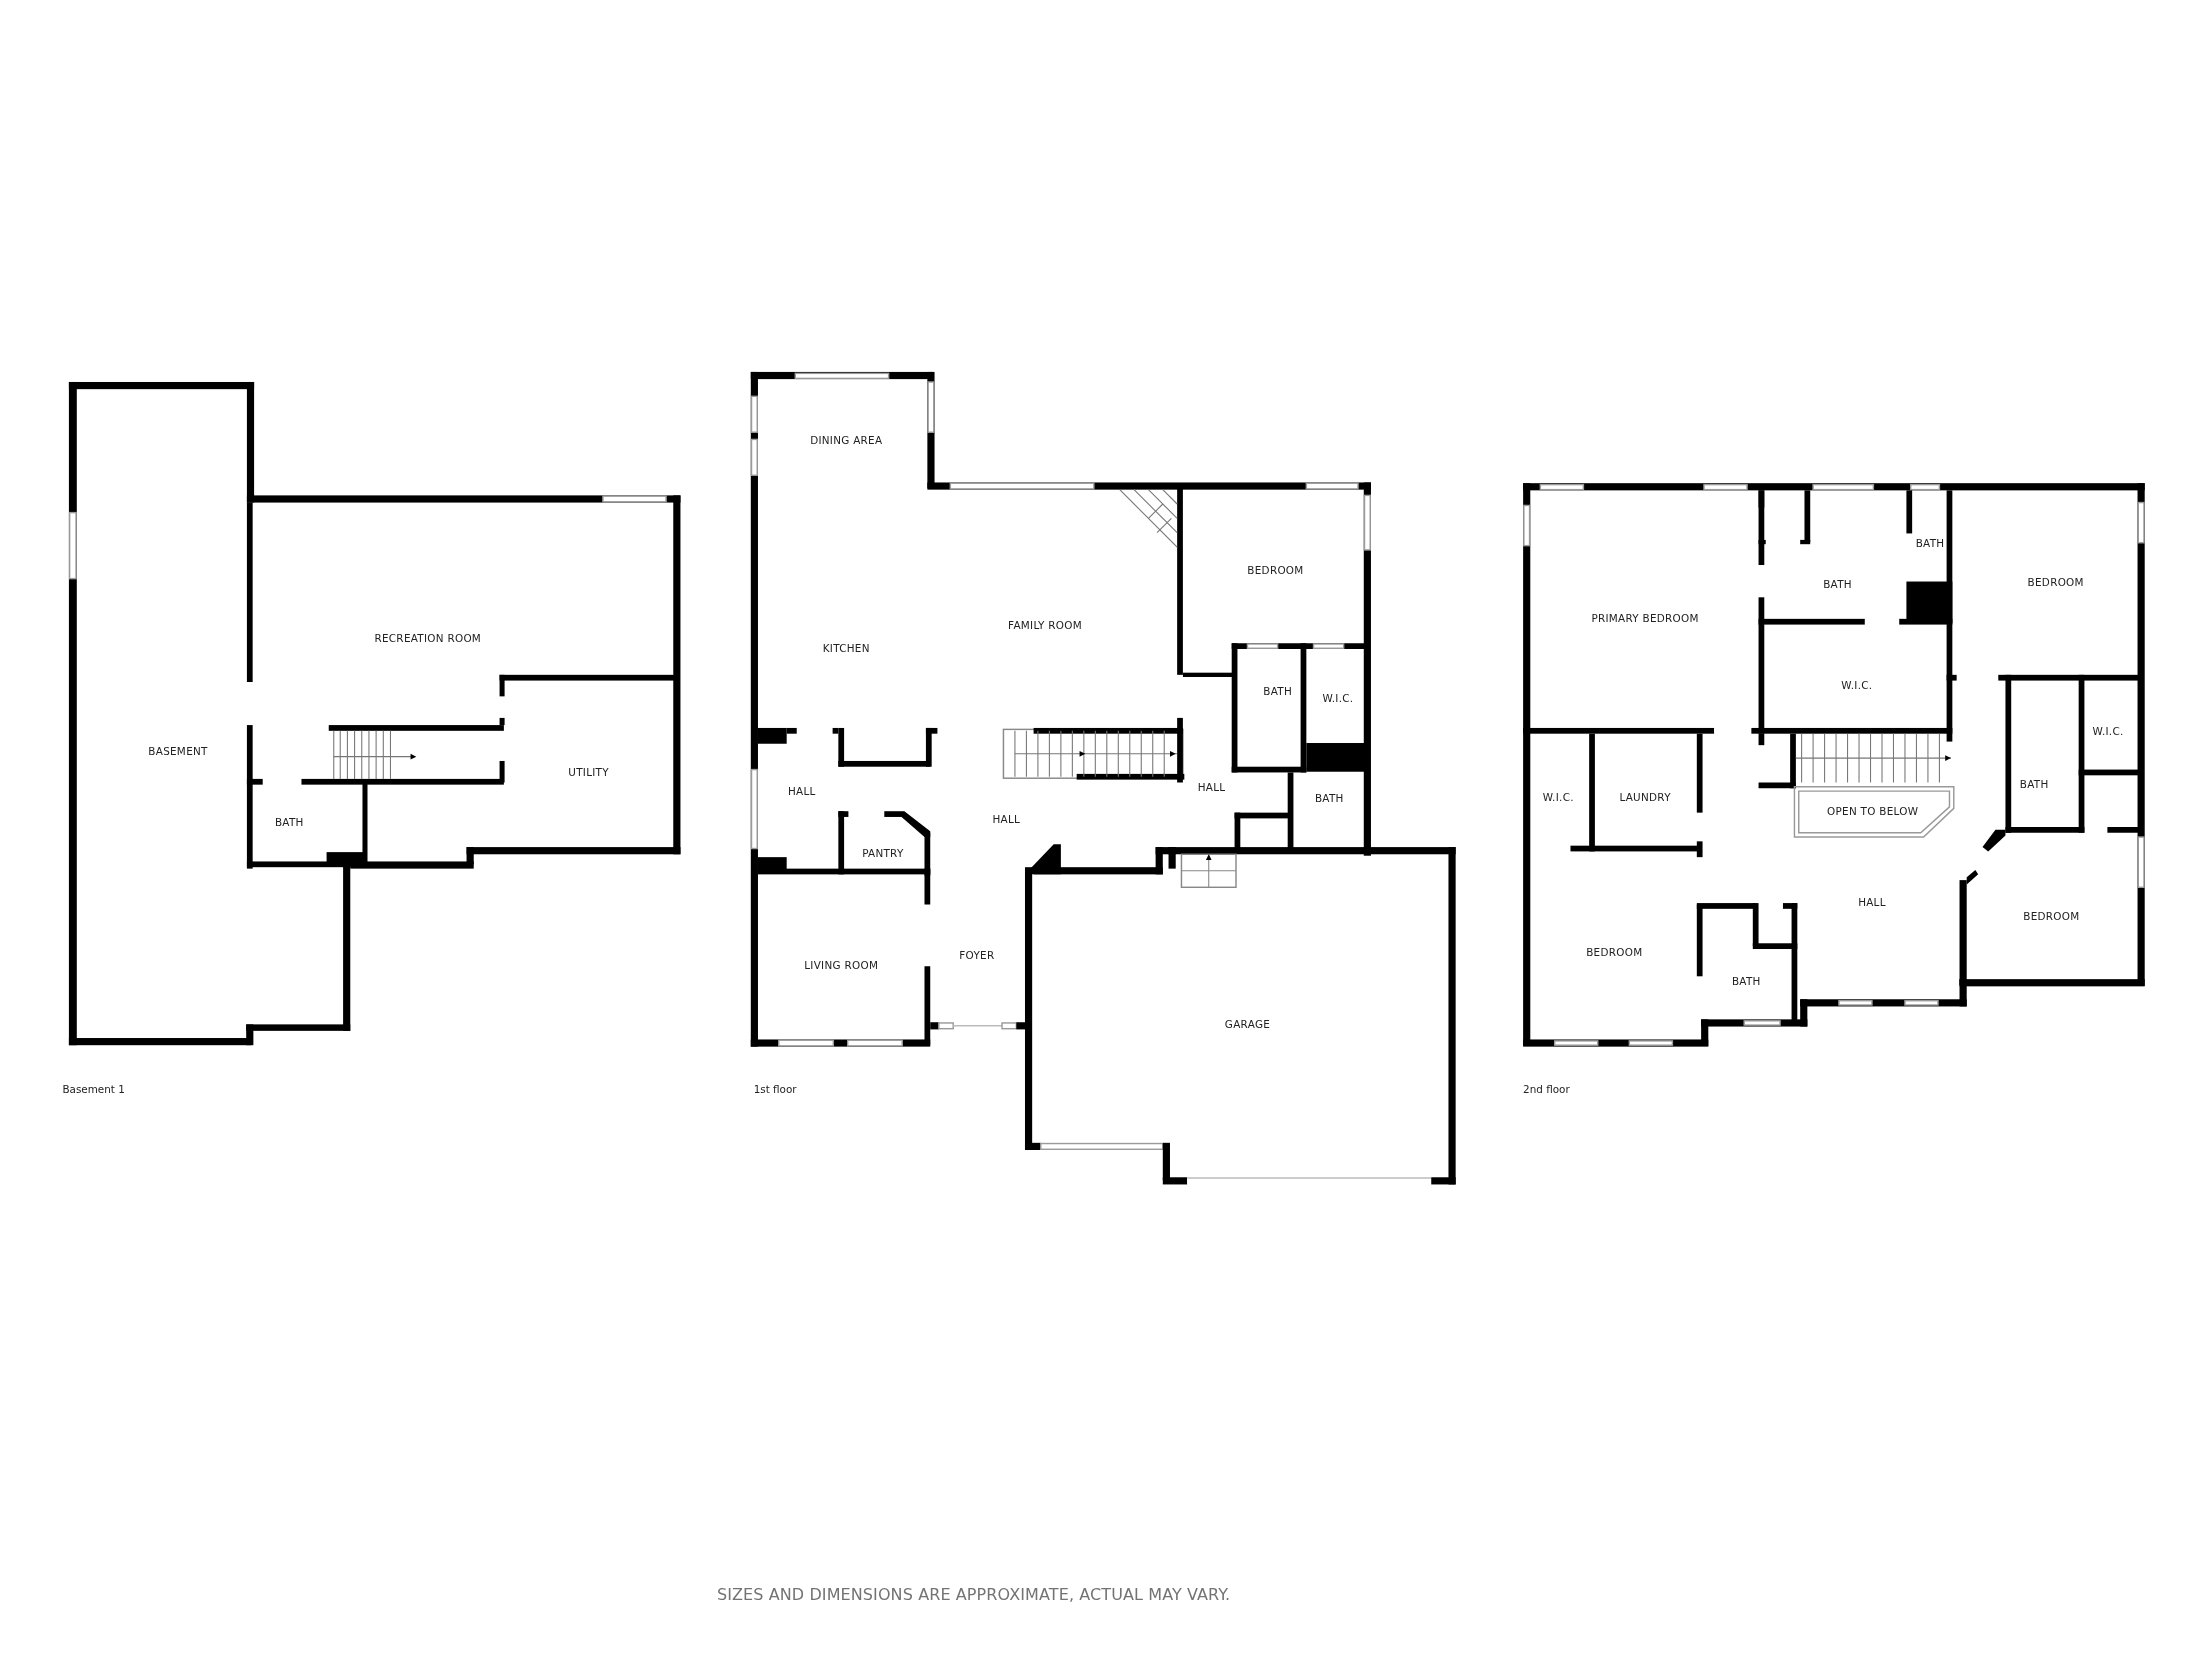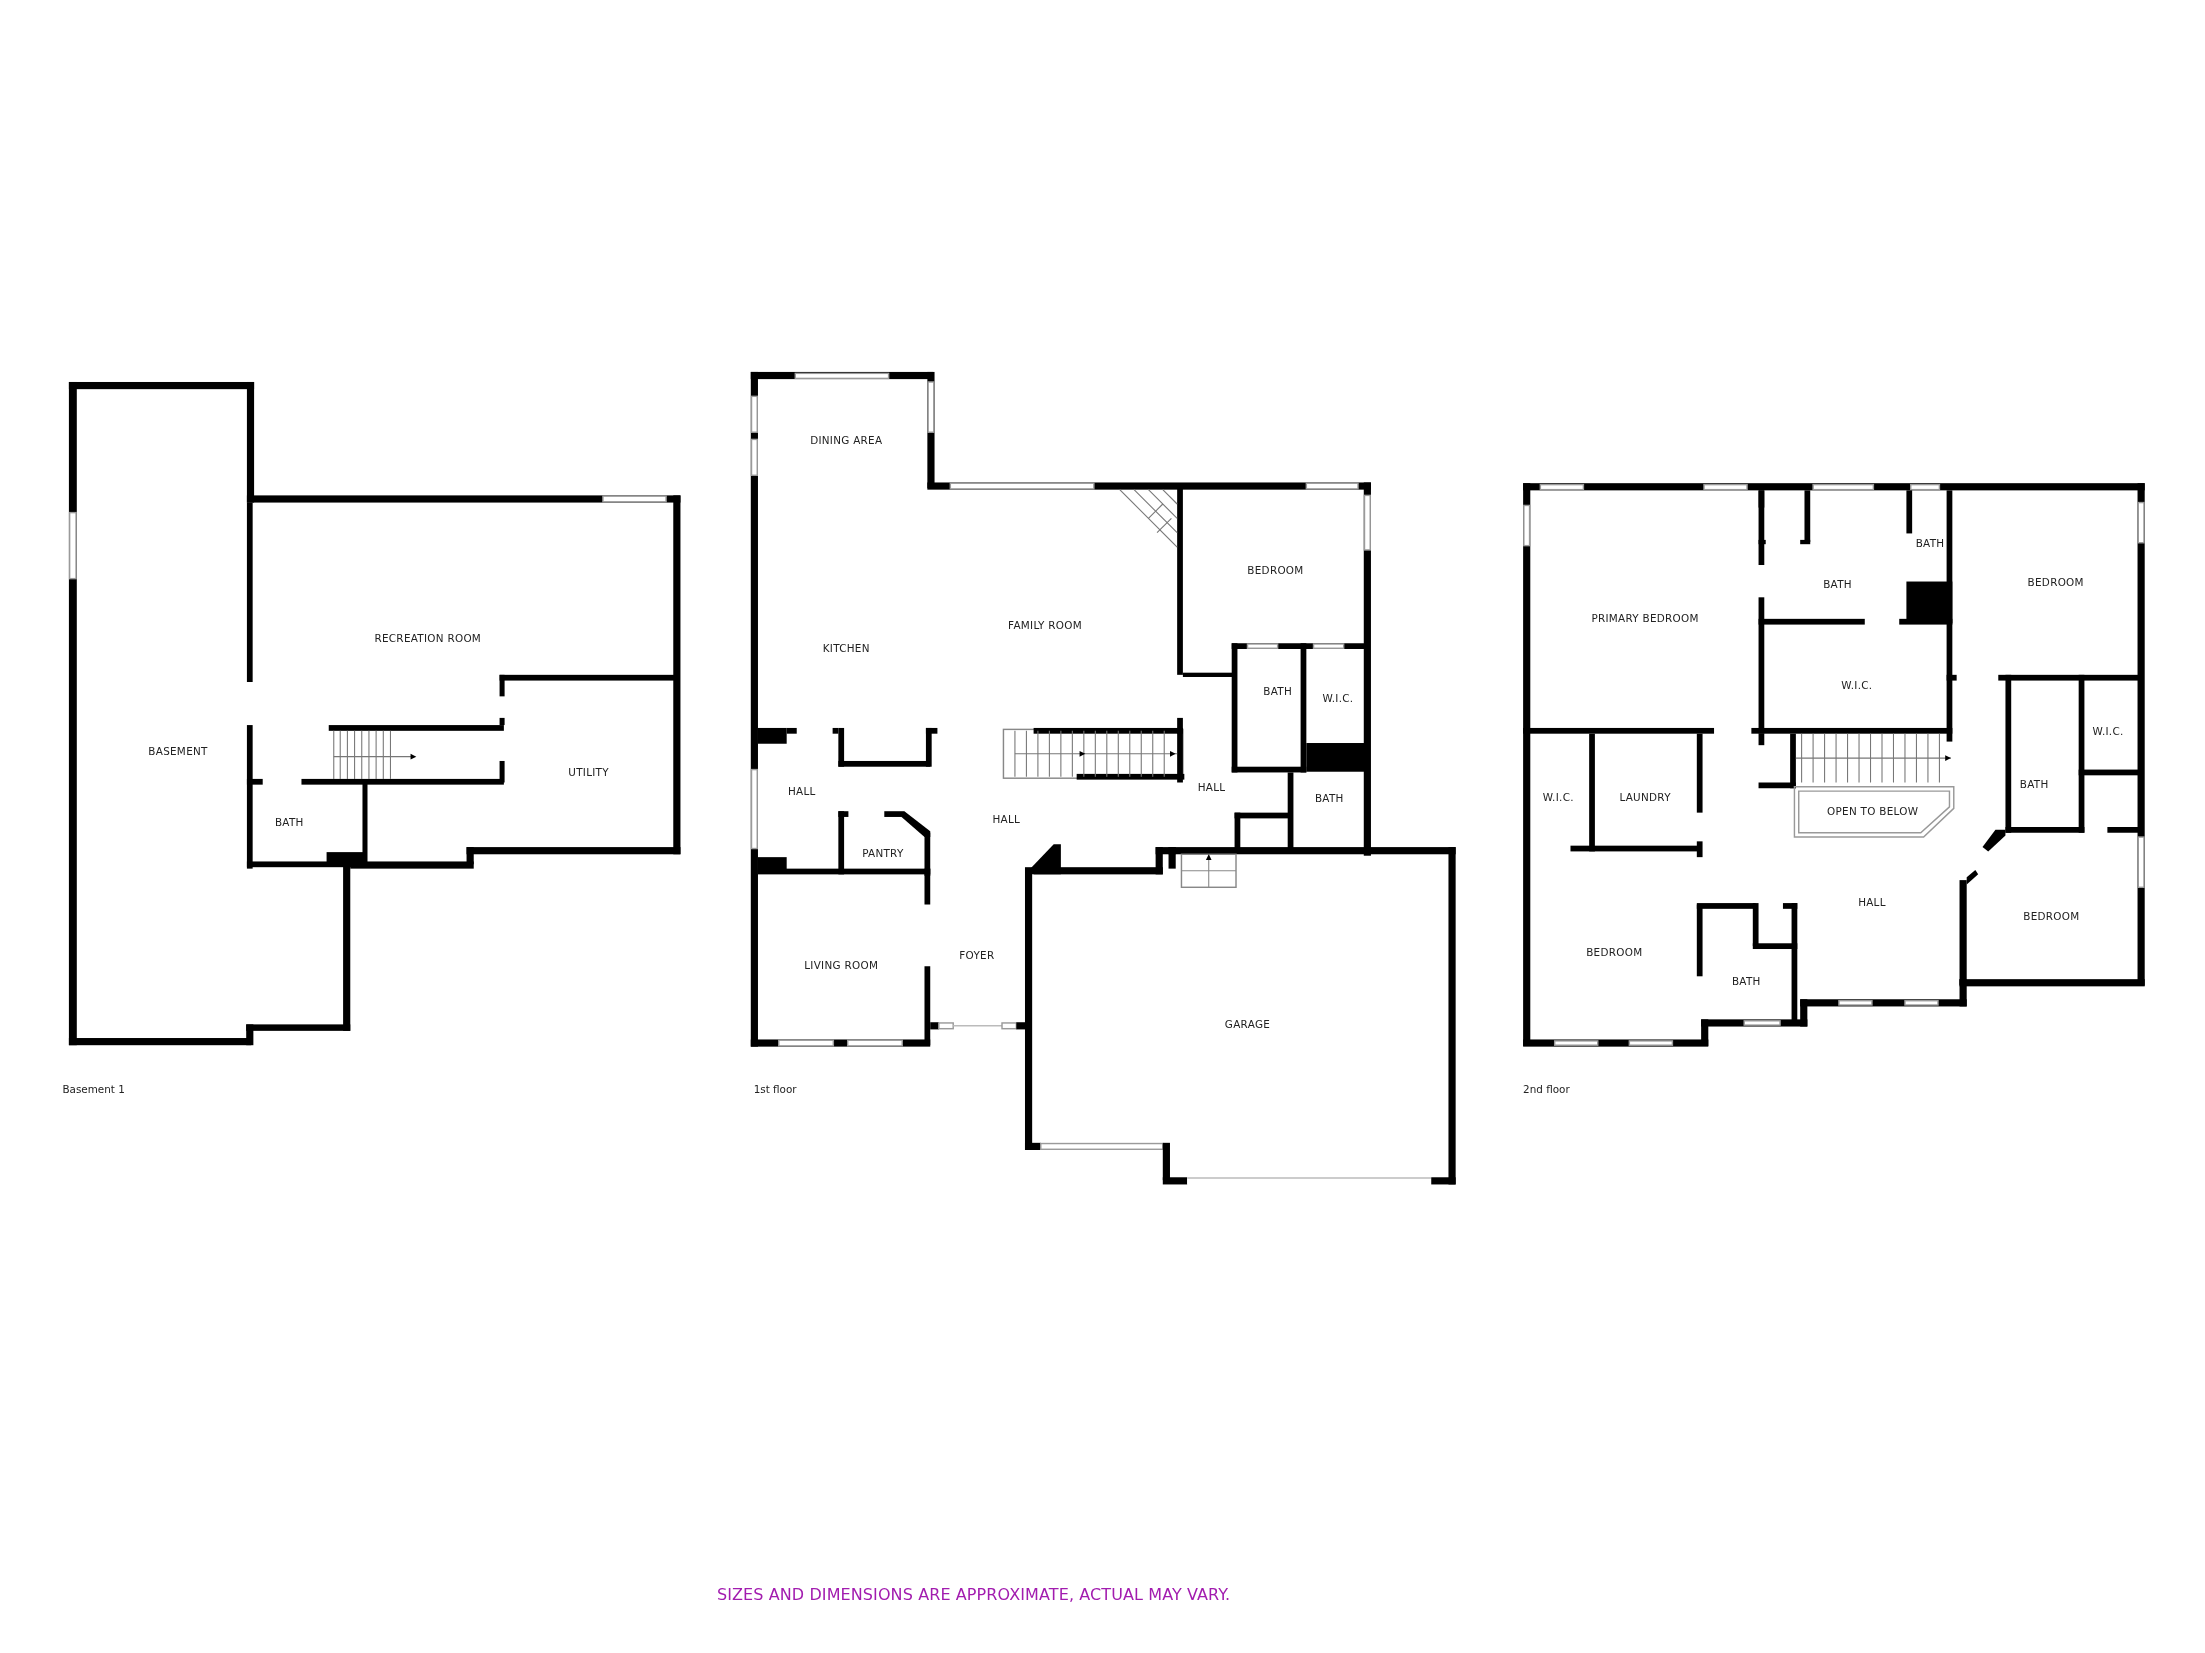--- a/index.html
+++ b/index.html
@@ -6,21 +6,21 @@
     body { width:2205px; height:1654px; position:relative; overflow:hidden; font-family:"DejaVu Sans", sans-serif; }
     svg.plan { position:absolute; left:0; top:0; width:2205px; height:1654px; }
     .wall { fill:#000; }
     .win { fill:#fff; stroke:#9a9a9a; stroke-width:2; }
     .door { fill:#fff; }
     .stair line { stroke:#777; stroke-width:1.5; }
     .stairbox { fill:none; stroke:#888; stroke-width:2; }
     .otb { fill:none; stroke:#999; stroke-width:2; }
     .room-label { font-family:"DejaVu Sans", sans-serif; font-size:14.5px; fill:#222; letter-spacing:0.4px; text-anchor:middle; dominant-baseline:middle; }
     .floor-label { font-family:"DejaVu Sans", sans-serif; font-size:14.5px; fill:#222; }
-    .footer { position:absolute; left:0; width:1947px; top:1585px; text-align:center; font-family:"DejaVu Sans", sans-serif; font-size:16px; color:#a21caf; letter-spacing:0.1px; }
+    .footer { position:absolute; left:0; width:1947px; top:1585px; text-align:center; font-family:"DejaVu Sans", sans-serif; font-size:16px; color:#737373; letter-spacing:0.1px; }
   </style>
 </head>
 <body>
 
 <svg class="plan" viewBox="0 0 3072 2304" xmlns="http://www.w3.org/2000/svg">
 
   <g>
 
     <rect class="wall" x="96" y="532" width="258" height="10"></rect>
     <rect class="wall" x="96" y="532" width="11" height="924"></rect>

